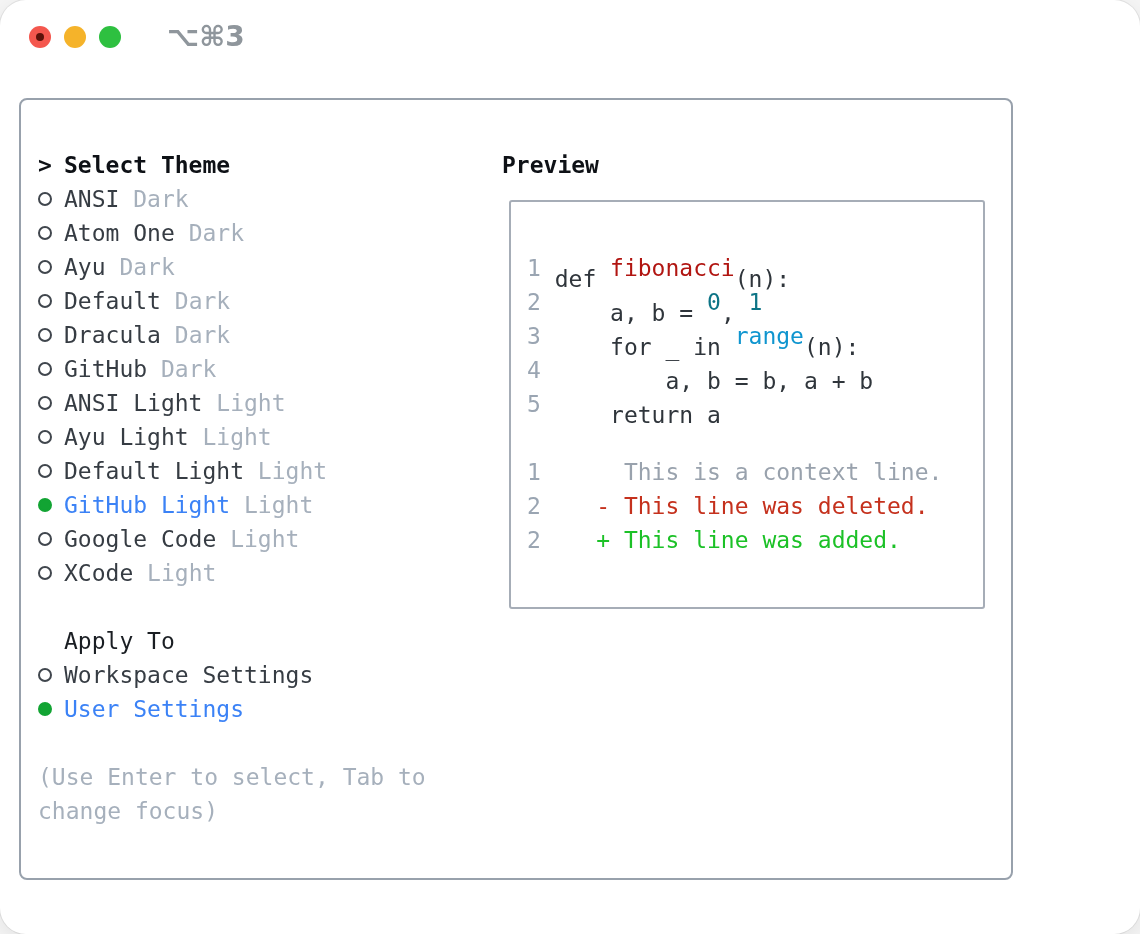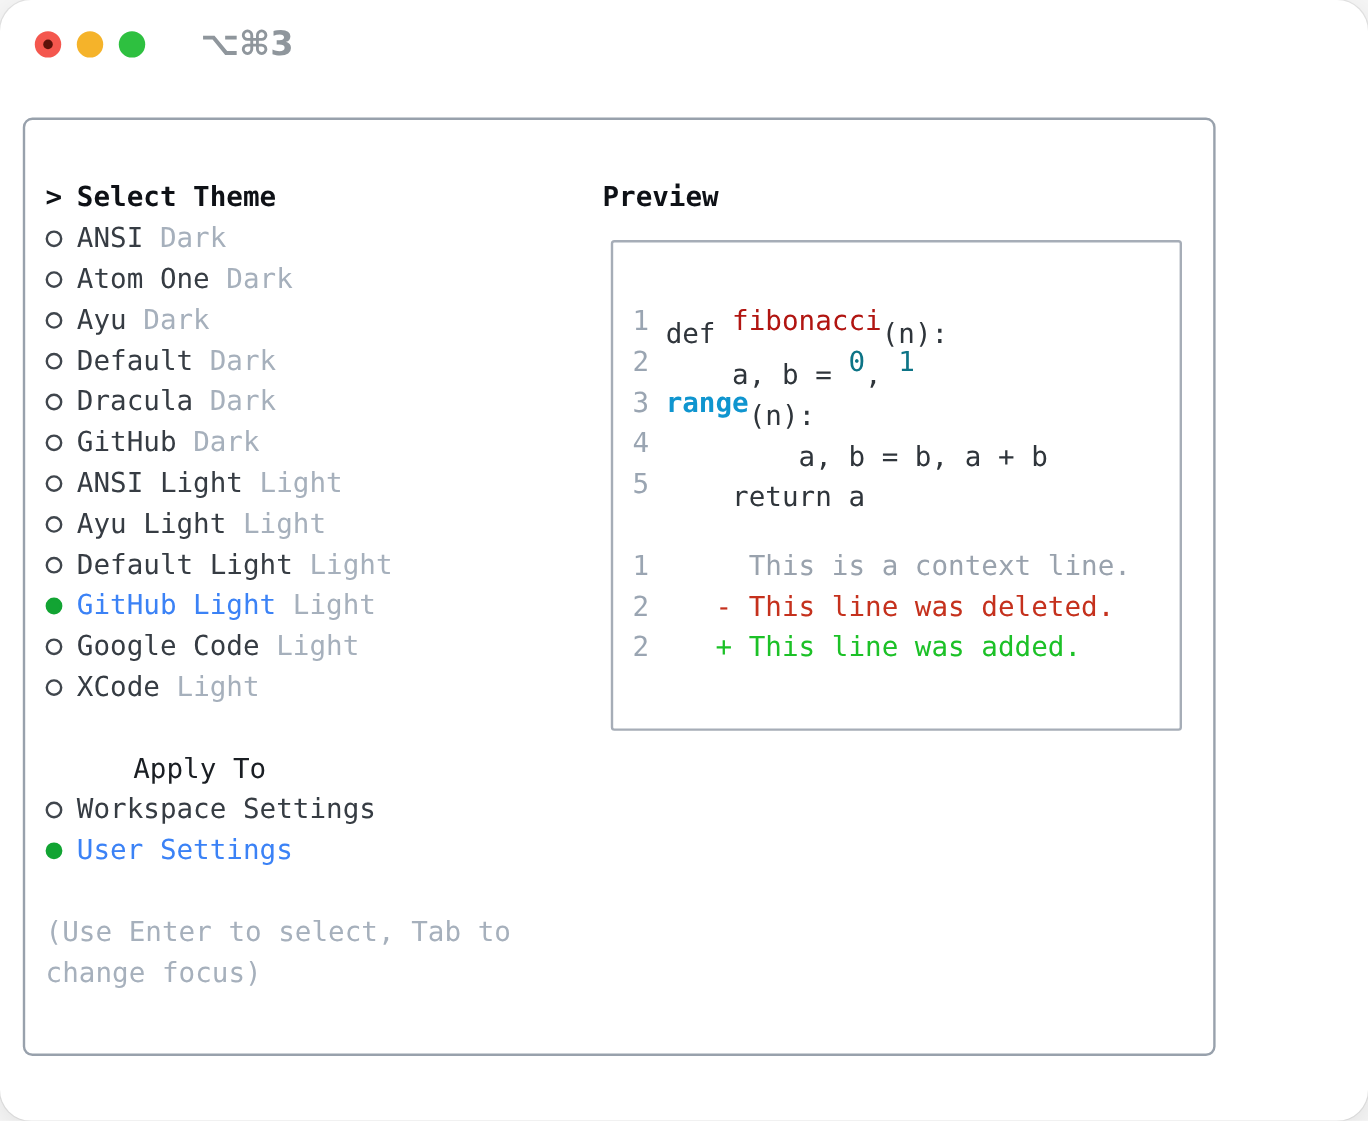--- a/index.html
+++ b/index.html
@@ -22,36 +22,36 @@
          border:2px solid #98a1ac;border-radius:8px;background:#fff;}
 
   .mono{font-size:23px;line-height:34px;}
   .row{display:flex;align-items:center;height:34px;white-space:pre;}
   .left-col{position:absolute;left:17px;top:48px;}
   .bcol{width:26px;display:flex;align-items:center;flex:none;}
   .radio{width:14px;height:14px;border:2px solid #40464d;border-radius:50%;box-sizing:border-box;}
   .radio.sel{background:#12a433;border-color:#12a433;}
   .prompt{color:#0e1116;font-weight:bold;}
   .hdr{color:#0e1116;font-weight:bold;}
-  .subhdr{color:#1a1e23;margin-left:47px;}
+  .subhdr{color:#1a1e23;}
   .iname{color:#363c43;}
   .iname.sel{color:#3b82f6;}
   .ivar{color:#a6b0bc;}
   .hint{color:#a6b0bc;}
 
   
   .preview-header{position:absolute;left:481px;top:48px;color:#0e1116;font-weight:bold;}
   .preview-box{position:absolute;left:488px;top:100px;width:476px;height:409px;box-sizing:border-box;
                border:2px solid #a6adb7;border-radius:3px;background:#fff;}
   .preview-lines{position:absolute;left:16px;top:49px;}
   .lnum{display:inline-block;width:2ch;color:#9aa5b2;white-space:pre;flex:none;}
   .tk-fg{color:#2f353b;margin-top:22px;}
   .tk-func{color:#b11511;}
   .tk-num{color:#0d7486;}
-  .tk-builtin{color:#0f95cf;font-weight:bold;}
+  .tk-builtin{color:#0f95cf;}
   .tk-muted{color:#99a2ad;}
   .tk-del{color:#c5311d;}
   .tk-add{color:#1cc127;}
 </style>
 </head>
 <body>
 
 <div class="window">
 
   <div class="traffic">
@@ -103,21 +103,21 @@
       <div class="row hint">(Use Enter to select, Tab to</div>
       <div class="row hint">change focus)</div>
     </div>
 
     <div class="preview-header">Preview</div>
 
     <div class="preview-box">
       <div class="preview-lines" id="preview-lines">
           <div class="row"><span class="lnum">1</span><span class="tk-fg">def </span><span class="tk-func">fibonacci</span><span class="tk-fg">(n):</span></div>
           <div class="row"><span class="lnum">2</span><span class="tk-fg">    a, b = </span><span class="tk-num">0</span><span class="tk-fg">, </span><span class="tk-num">1</span></div>
-          <div class="row"><span class="lnum">3</span><span class="tk-builtin">range</span><span class="tk-fg">(n):</span></div>
+          <div class="row"><span class="lnum">3</span><span class="tk-fg">    for _ in </span><span class="tk-builtin">range</span><span class="tk-fg">(n):</span></div>
           <div class="row"><span class="lnum">4</span><span class="tk-fg">        a, b = b, a + b</span></div>
           <div class="row"><span class="lnum">5</span><span class="tk-fg">    return a</span></div>
           <div class="row"><span class="lnum"></span></div>
           <div class="row"><span class="lnum">1</span><span class="tk-muted">     This is a context line.</span></div>
           <div class="row"><span class="lnum">2</span><span class="tk-del">   - This line was deleted.</span></div>
           <div class="row"><span class="lnum">2</span><span class="tk-add">   + This line was added.</span></div>
         </div>
     </div>
 
   </div>

